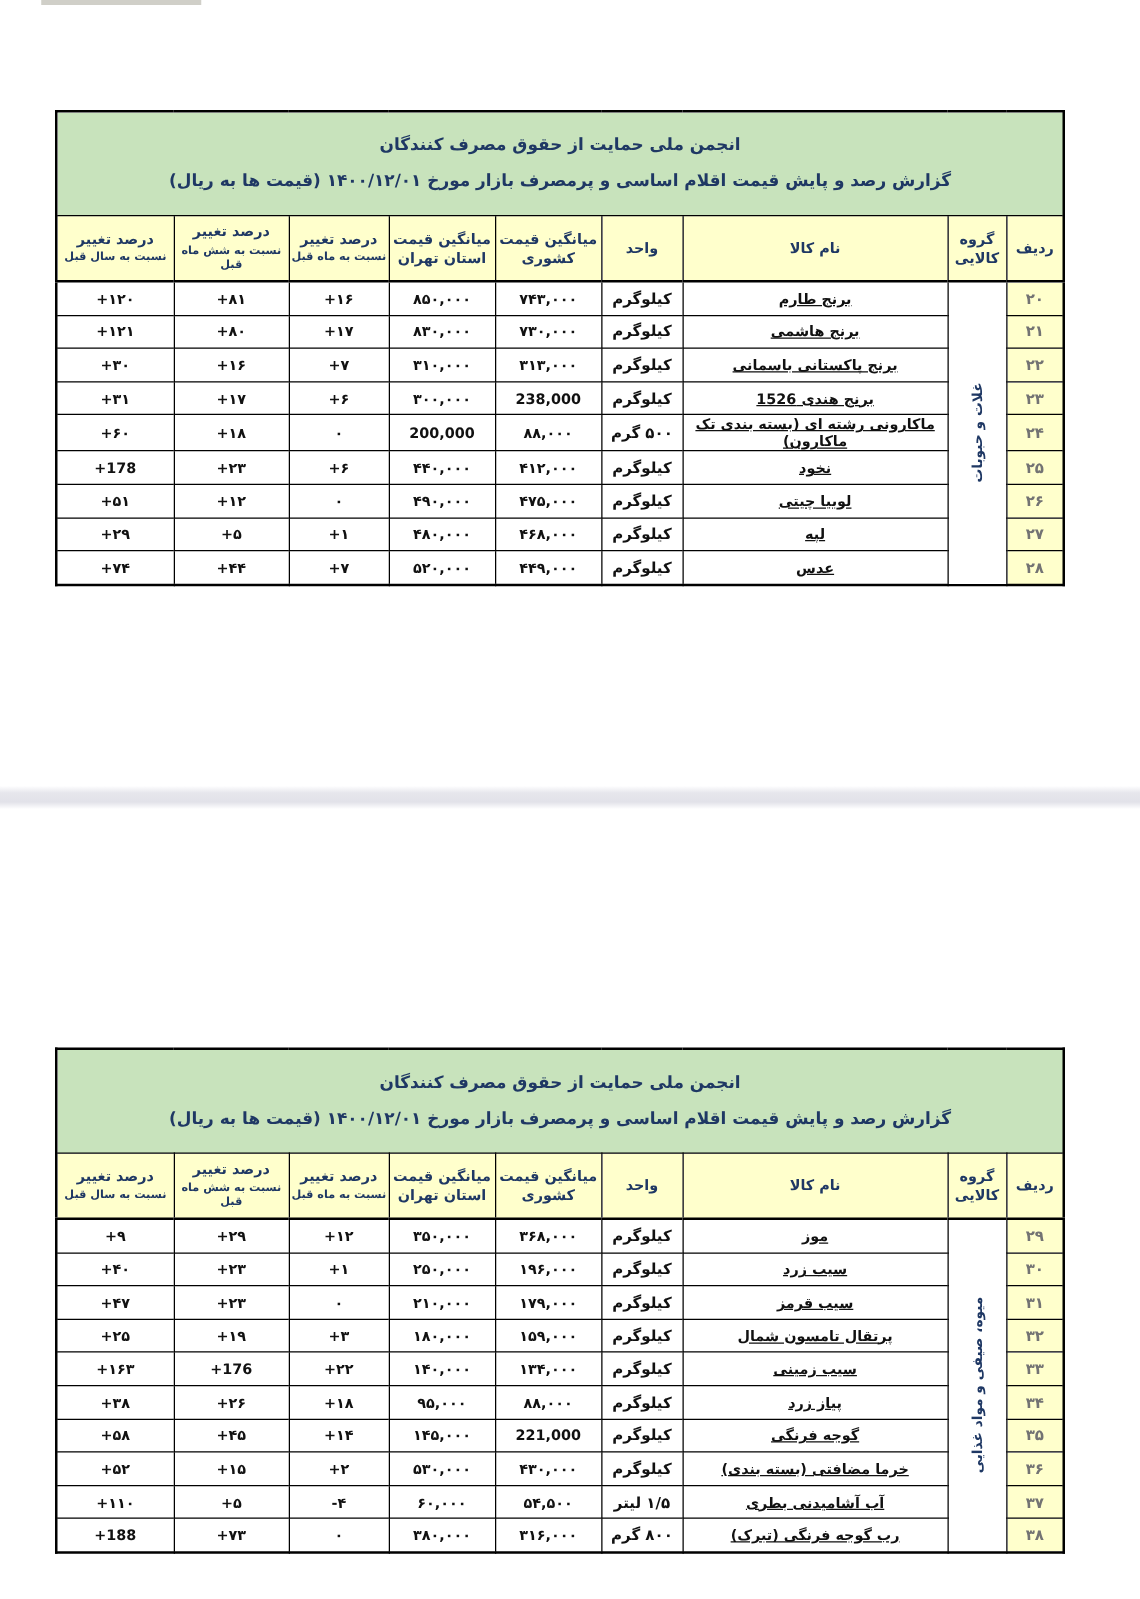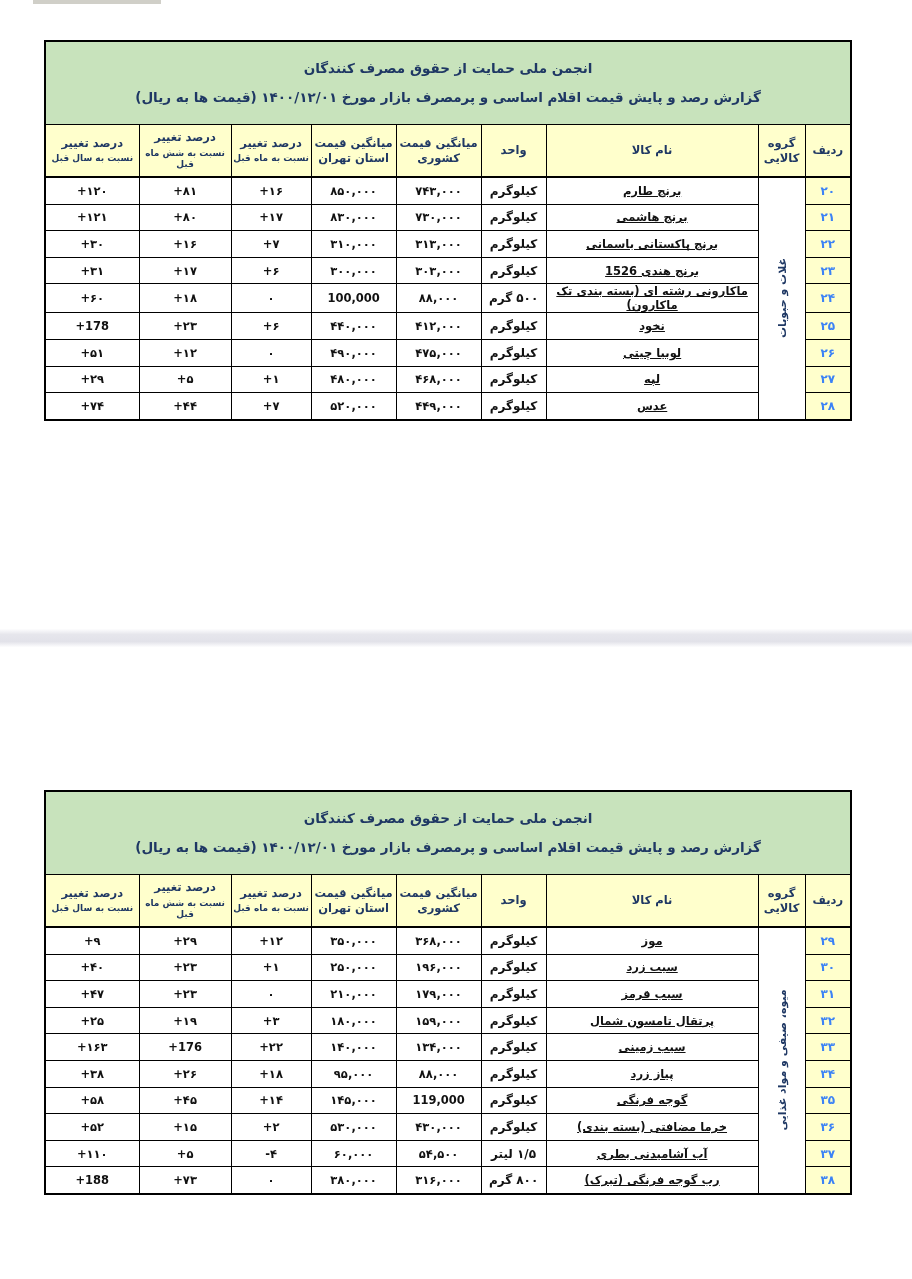--- a/index.html
+++ b/index.html
@@ -14,41 +14,42 @@
   .page-divider{
     position:absolute;left:0;top:629px;width:912px;height:18px;
     background:linear-gradient(180deg,#fdfdfe 0%,#e6e6ec 30%,#e2e2e9 70%,#fdfdfe 100%);
   }
   .report{position:absolute;left:44px;}
   .report.t1{top:40px;}
   .report.t2{top:790px;}
   table{
     border-collapse:collapse;table-layout:fixed;width:806px;direction:rtl;
     border:2.5px solid #000;
+    margin-top:48px;
   }
   th,td{border:1px solid #000;overflow:hidden;}
   .title-cell{
     background:#c8e3bc;height:78px;border-bottom:1.5px solid #000;
     text-align:center;vertical-align:middle;padding:2px 6px;
   }
   .title-cell .tl1,.title-cell .tl2{
     color:#1f3864;font-weight:bold;font-size:13.5px;line-height:1.1;
   }
   .title-cell .tl1{margin-bottom:14px;}
   tr.cols th{
     background:#ffffcc;height:47px;vertical-align:middle;text-align:center;
     color:#1f3864;padding:2px 1px;border-bottom:2px solid #000;
   }
   tr.cols .h1{font-weight:bold;font-size:11.5px;line-height:1.25;}
   tr.cols .h2{font-weight:bold;font-size:9px;line-height:1.3;margin-top:3px;}
   tbody td{
     height:25.6px;text-align:center;vertical-align:middle;
     font-weight:bold;font-size:11.5px;color:#111;padding:0 4px;background:#fff;
   }
-  td.rowno{background:#ffffcc;color:#3b82f6;font-size:12px;}
+  td.rowno{background:#ffffcc;color:#737373;font-size:12px;}
   td.groupcell{background:#fff;position:relative;padding:0;}
   .vtext{
     position:absolute;top:50%;left:50%;
     transform:translate(-50%,-50%) rotate(-90deg);
     white-space:nowrap;font-weight:bold;font-size:11px;color:#1f3864;
   }
   td.num{direction:ltr;}
   td.pname{font-size:11.5px;text-decoration:underline;}
   td.unit{font-size:12px;}
 </style>
@@ -143,32 +144,32 @@
           <td class="num">۳۱۳,۰۰۰</td>
           <td class="num">۳۱۰,۰۰۰</td>
           <td class="num">+۷</td>
           <td class="num">+۱۶</td>
           <td class="num">+۳۰</td>
         </tr>
         <tr>
           <td class="rowno">۲۳</td>
           <td class="pname">برنج هندی 1526</td>
           <td class="unit">کیلوگرم</td>
-          <td class="num">۳۰۳,۰۰۰</td>
+          <td class="num">238,000</td>
           <td class="num">۳۰۰,۰۰۰</td>
           <td class="num">+۶</td>
           <td class="num">+۱۷</td>
           <td class="num">+۳۱</td>
         </tr>
         <tr>
           <td class="rowno">۲۴</td>
           <td class="pname">ماکارونی رشته ای (بسته بندی تک ماکارون)</td>
           <td class="unit">۵۰۰ گرم</td>
           <td class="num">۸۸,۰۰۰</td>
-          <td class="num">100,000</td>
+          <td class="num">200,000</td>
           <td class="num">۰</td>
           <td class="num">+۱۸</td>
           <td class="num">+۶۰</td>
         </tr>
         <tr>
           <td class="rowno">۲۵</td>
           <td class="pname">نخود</td>
           <td class="unit">کیلوگرم</td>
           <td class="num">۴۱۲,۰۰۰</td>
           <td class="num">۴۴۰,۰۰۰</td>
@@ -328,21 +329,21 @@
           <td class="num">۸۸,۰۰۰</td>
           <td class="num">۹۵,۰۰۰</td>
           <td class="num">+۱۸</td>
           <td class="num">+۲۶</td>
           <td class="num">+۳۸</td>
         </tr>
         <tr>
           <td class="rowno">۳۵</td>
           <td class="pname">گوجه فرنگی</td>
           <td class="unit">کیلوگرم</td>
-          <td class="num">119,000</td>
+          <td class="num">221,000</td>
           <td class="num">۱۴۵,۰۰۰</td>
           <td class="num">+۱۴</td>
           <td class="num">+۴۵</td>
           <td class="num">+۵۸</td>
         </tr>
         <tr>
           <td class="rowno">۳۶</td>
           <td class="pname">خرما مضافتی (بسته بندی)</td>
           <td class="unit">کیلوگرم</td>
           <td class="num">۴۳۰,۰۰۰</td>

